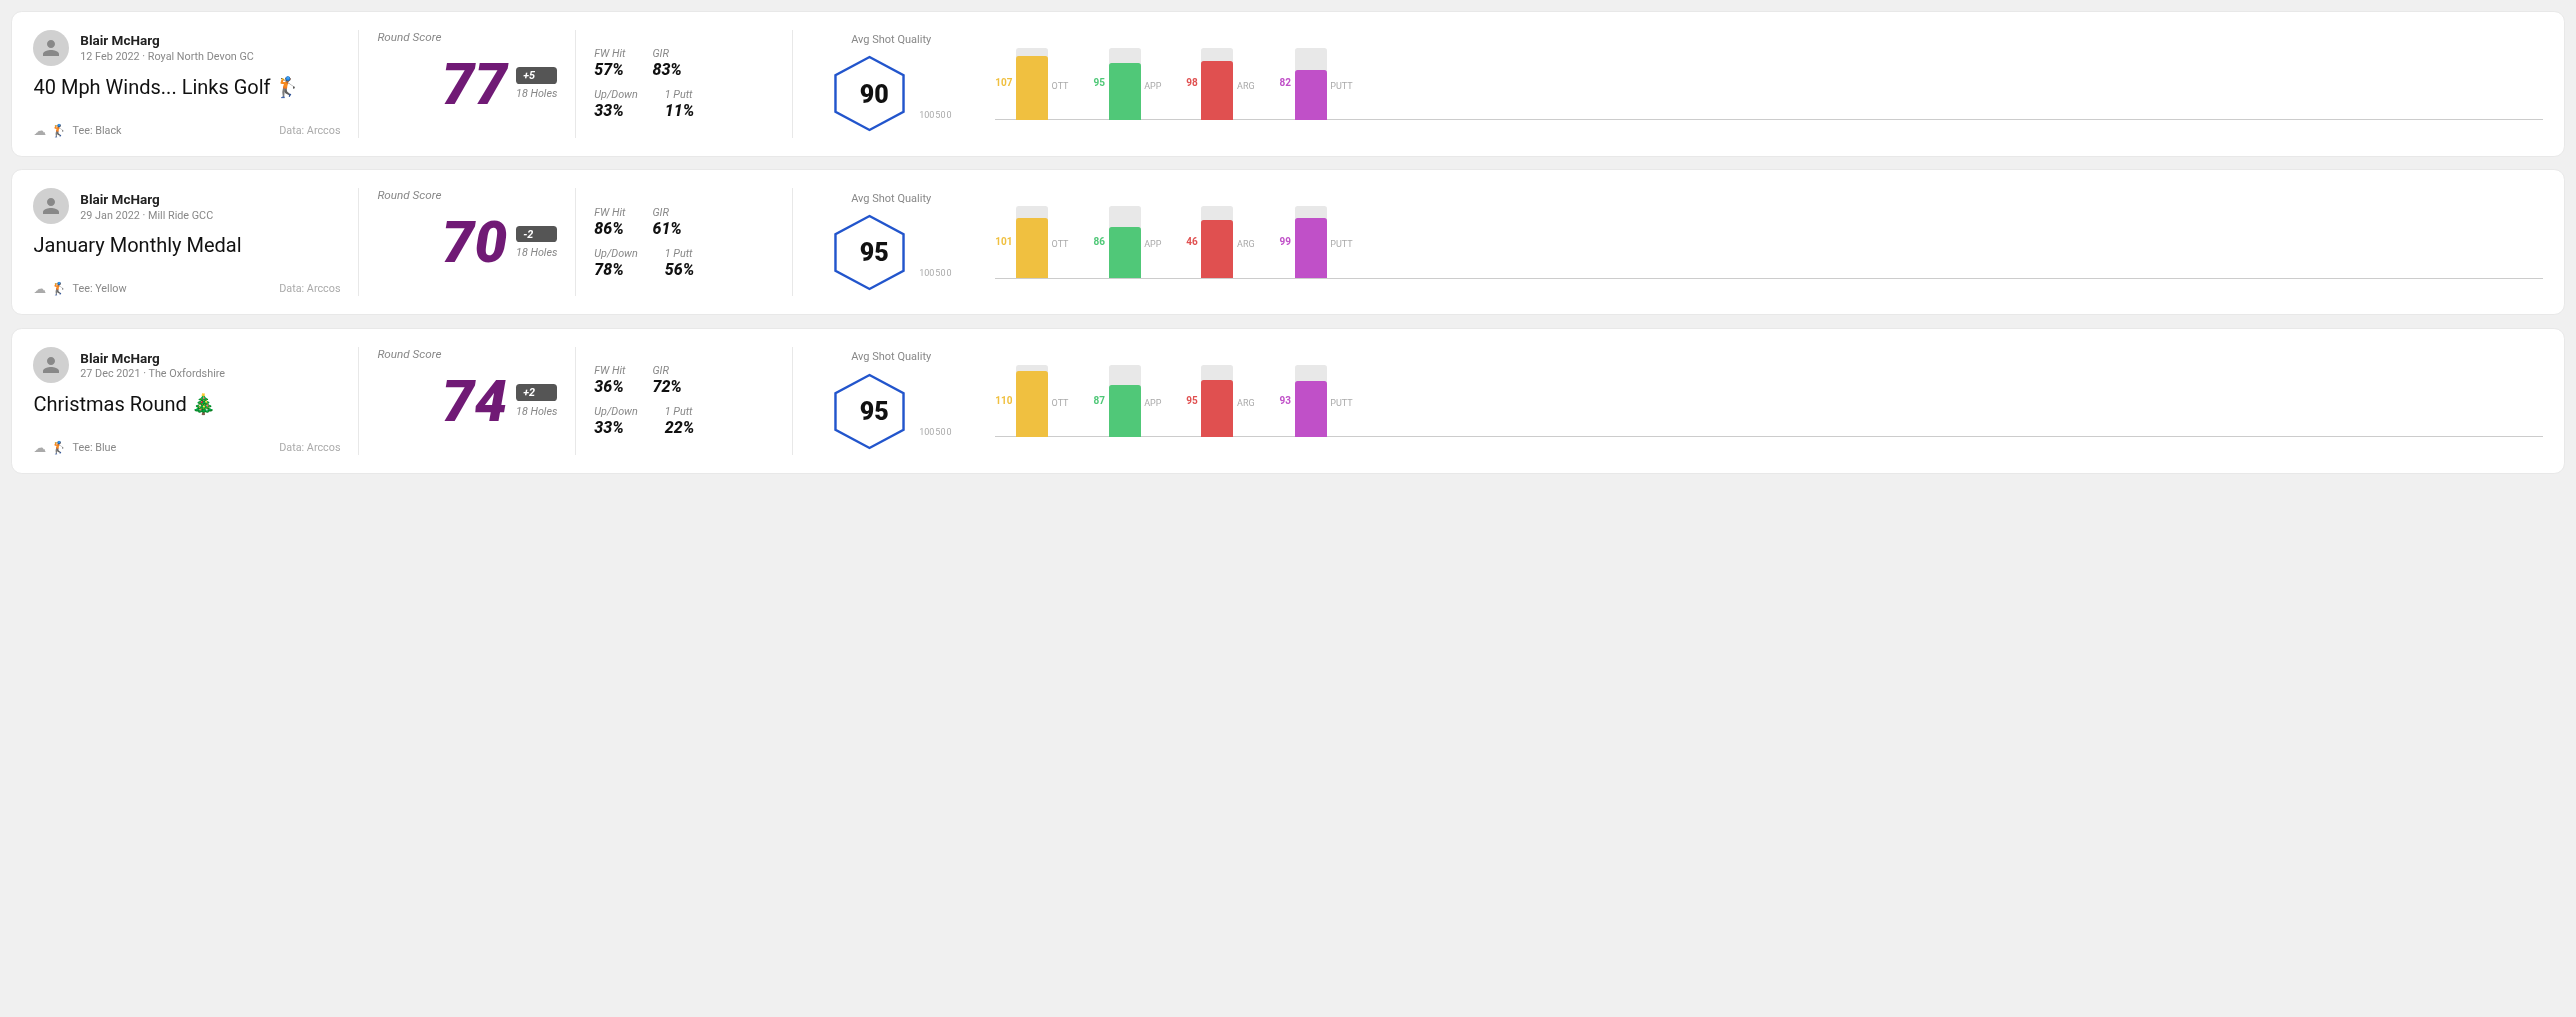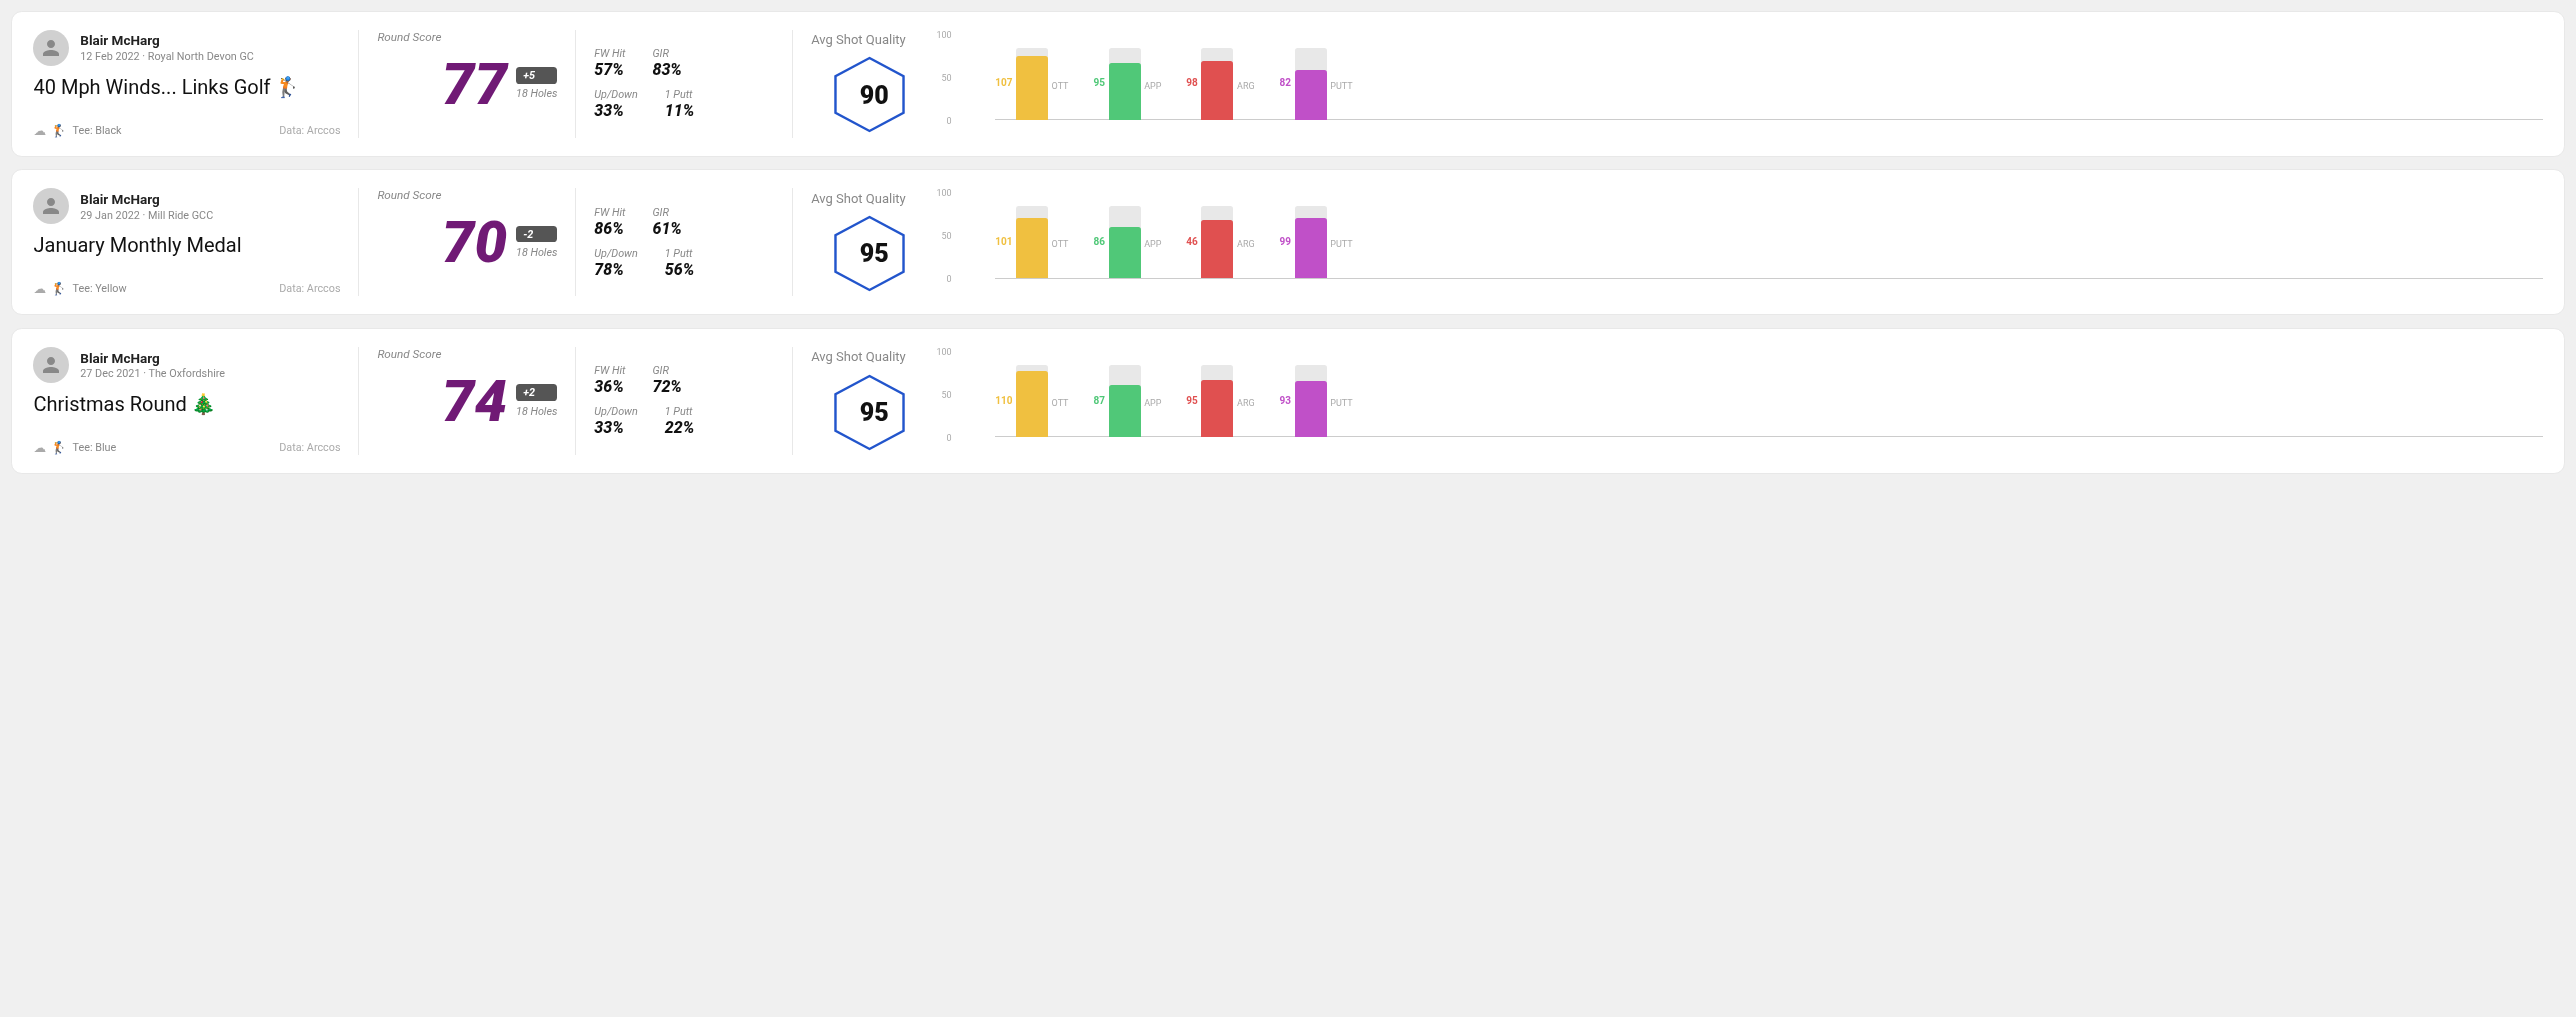--- a/index.html
+++ b/index.html
@@ -158,24 +158,25 @@
     }
     .quality-section {
       width: 126px;
       flex-shrink: 0;
       display: flex;
       flex-direction: column;
       align-items: center;
       justify-content: center;
     }
     .quality-label {
-      font-size: 13px;
+      font-size: 11px;
       color: #888;
       margin-bottom: 7.2px;
       align-self: flex-start;
+      margin-left: 40px;
     }
     .hexagon-container {
       position: relative;
       width: 90px;
       height: 81px;
     }
     .hexagon {
       width: 81px;
       height: 81px;
     }
@@ -199,25 +200,24 @@
       display: flex;
       align-items: flex-end;
       gap: 25px;
       height: 108px;
       position: relative;
       padding-bottom: 18px;
     }
     .chart-axis {
       position: absolute;
       left: -36px;
-      bottom: 12px;
+      bottom: 18px;
       top: 0;
       width: 36px;
       display: flex;
-      flex-direction: column;
       justify-content: space-between;
       align-items: flex-end;
       padding-right: 3.6px;
       text-align: right;
     }
     .axis-label {
       font-size: 9px;
       color: #aaa;
     }
     .bar-group {

